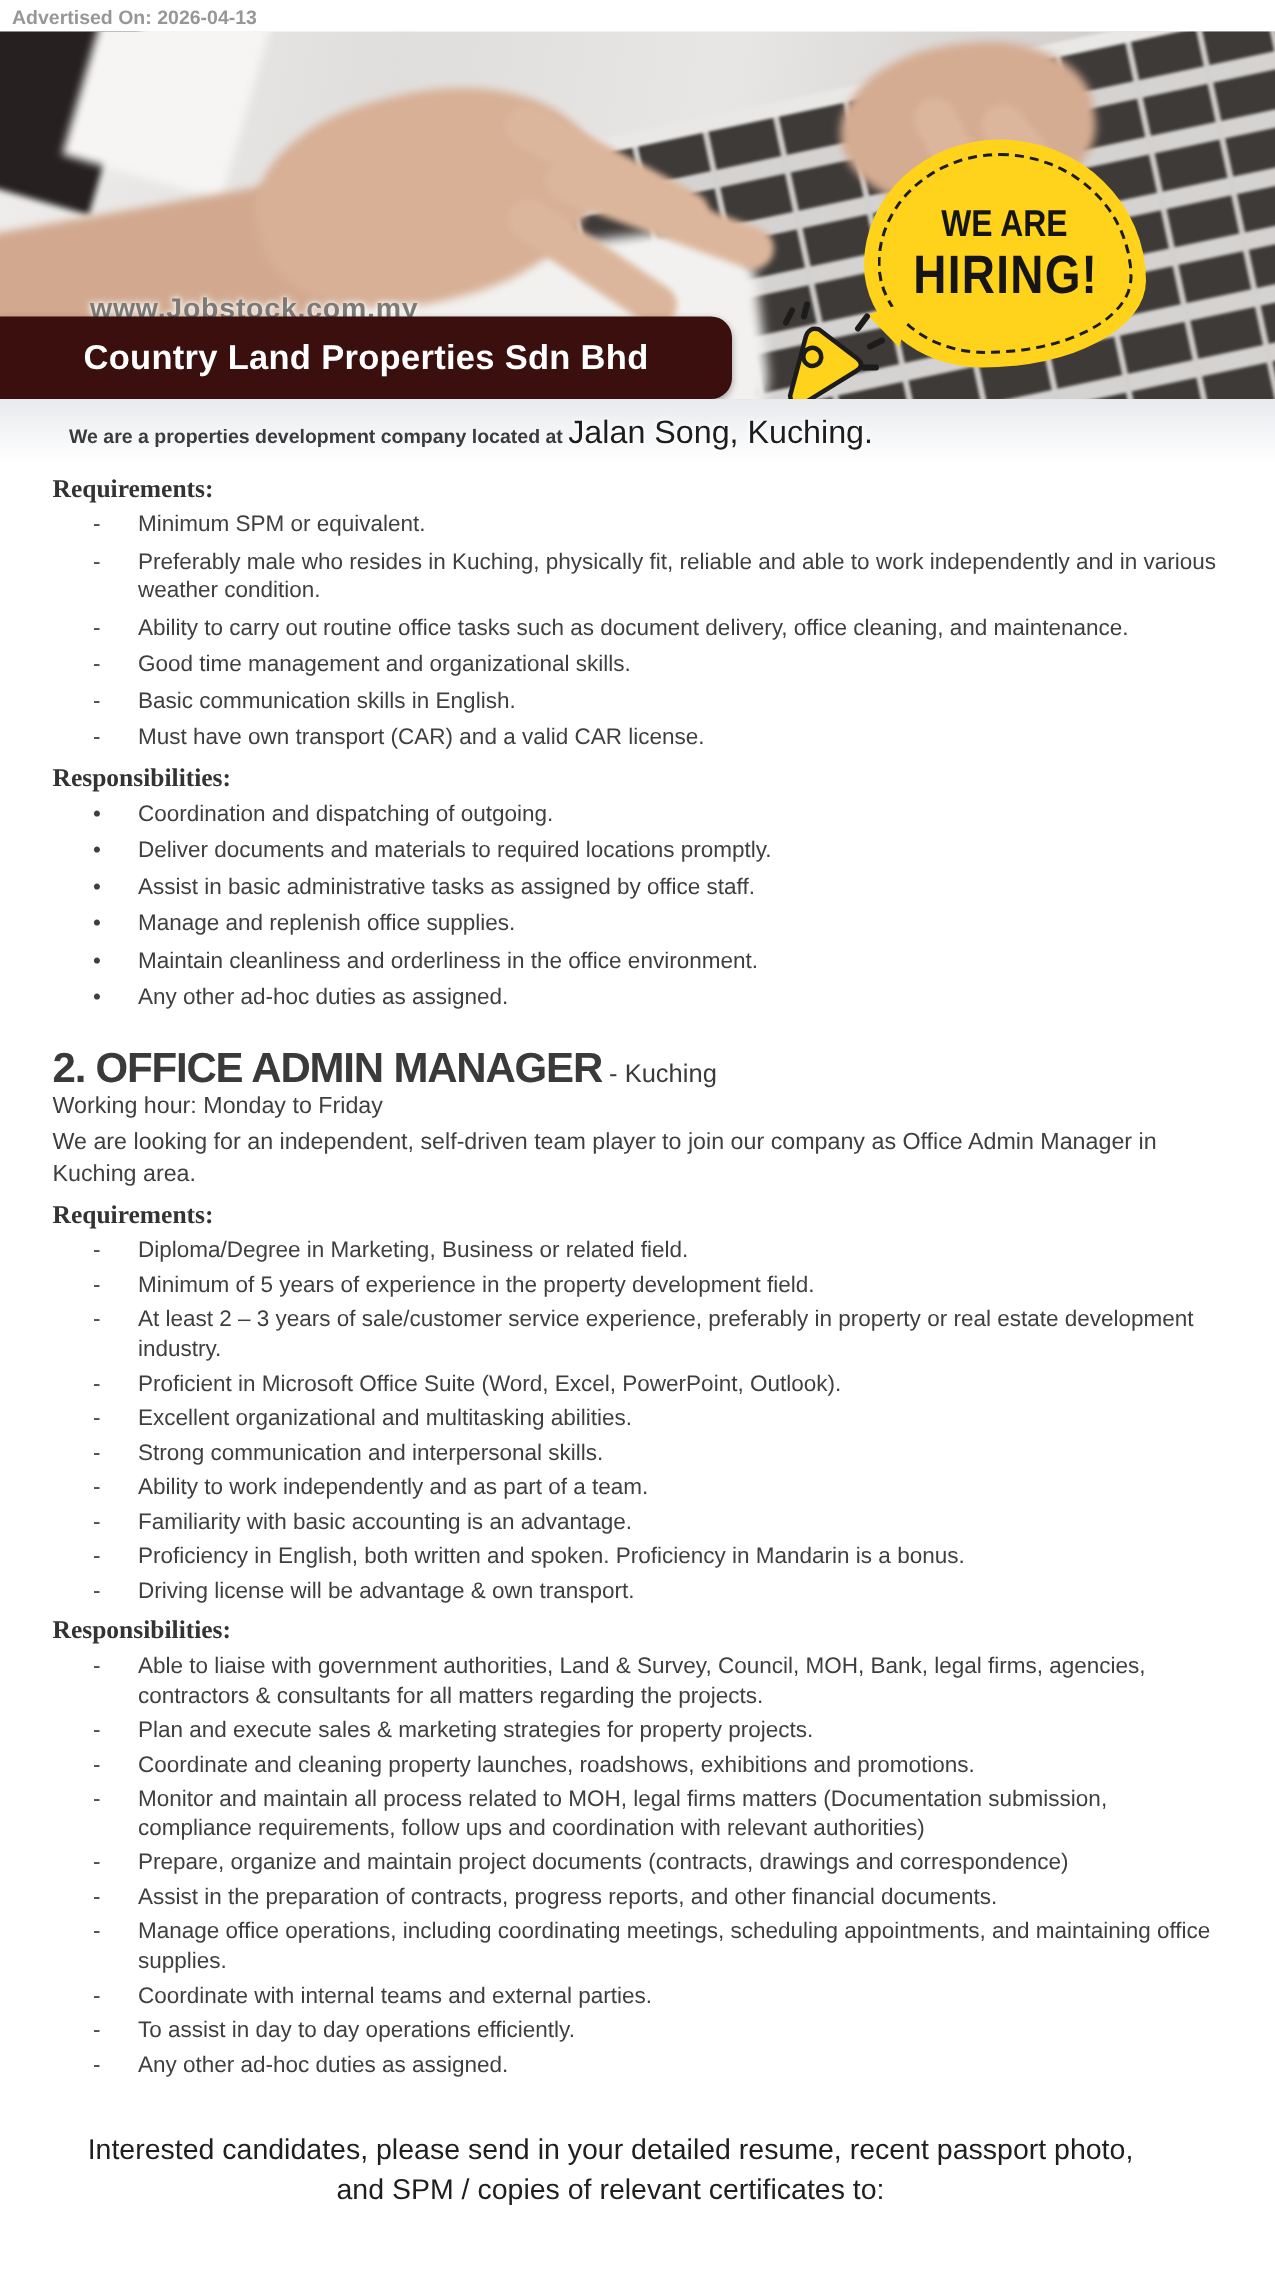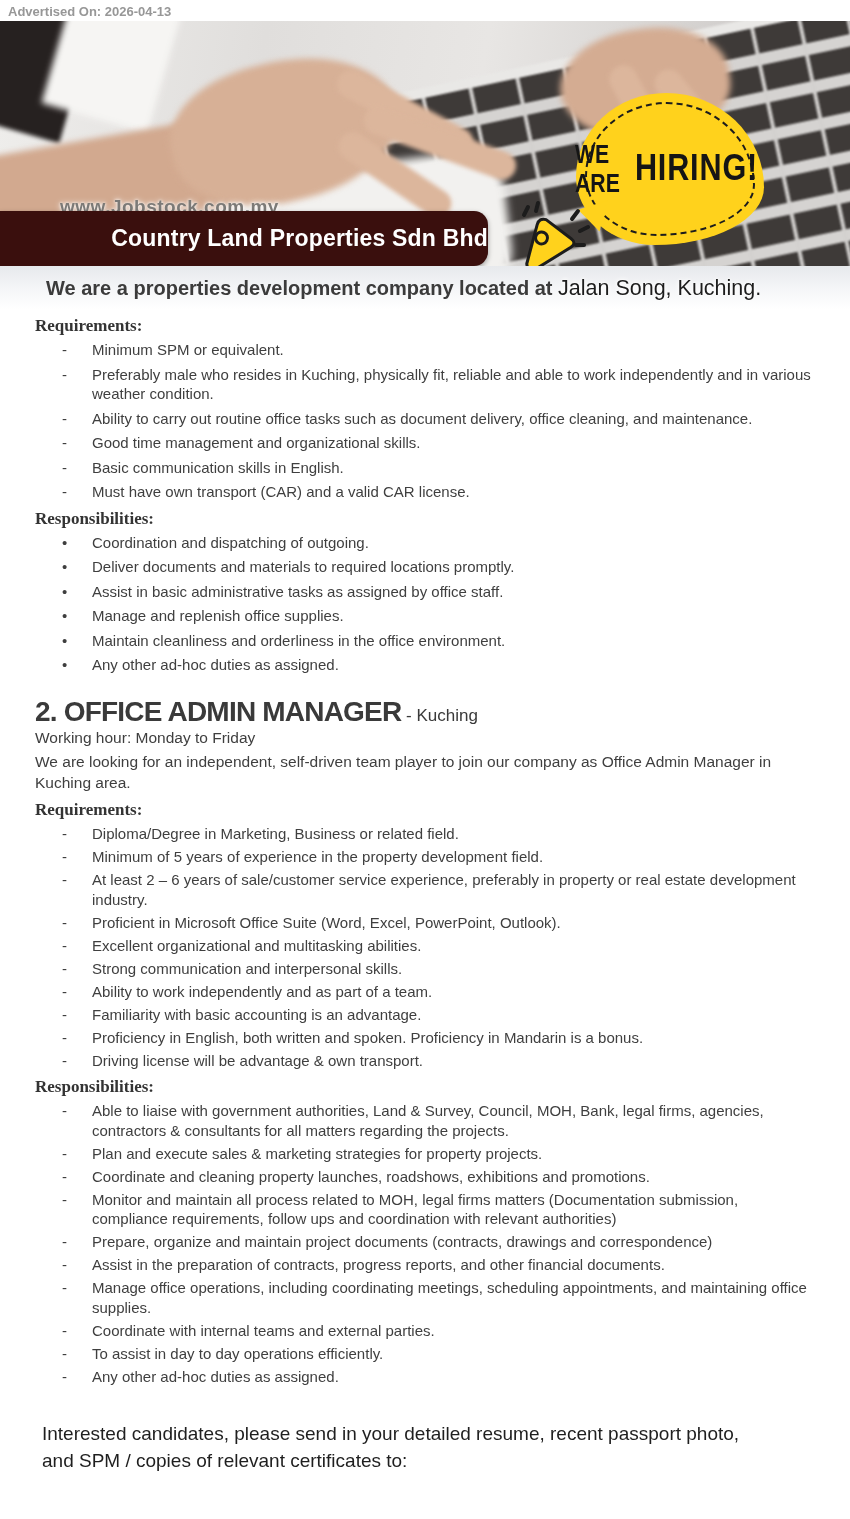--- a/index.html
+++ b/index.html
@@ -73,53 +73,53 @@
   .hero .site-url{
     position:absolute;left:60px;bottom:48px;
     font-size:19px;font-weight:700;color:#7c7a77;letter-spacing:.5px;
     text-shadow:0 0 3px #fff,0 0 6px #fff;
   }
   
   .company-banner{
     position:absolute;left:0;bottom:0;height:55px;width:488px;
     background:var(--banner,#3a0f0d);
     border-radius:0 14px 14px 0;
-    display:flex;align-items:center;justify-content:flex-end;
+    display:flex;align-items:center;justify-content:center;
     box-shadow:0 2px 5px rgba(0,0,0,.35);
   }
   .company-banner span{
     color:#fff;font-size:23px;font-weight:700;letter-spacing:.2px;
   }
   
   .hiring-badge{
     position:absolute;right:86px;top:72px;width:188px;height:152px;
     background:var(--accent,#ffd21c);
     border-radius:48% 52% 58% 42% / 55% 62% 38% 45%;
-    display:flex;align-items:center;justify-content:center;
+    display:flex;flex-direction:column;align-items:center;justify-content:center;
     z-index:5;
   }
   .hiring-badge::before{
     content:"";position:absolute;inset:9px;
     border:2px dashed #1c1c1c;
     border-radius:48% 52% 58% 42% / 55% 62% 38% 45%;
   }
   .hiring-badge::after{ 
     content:"";position:absolute;left:-14px;bottom:18px;width:0;height:0;
     border:16px solid transparent;border-right:26px solid var(--accent,#ffd21c);
     transform:rotate(14deg);
   }
   .hiring-badge .l1{font-size:25px;font-weight:800;color:#151515;transform:scaleX(.85);letter-spacing:0;}
   .hiring-badge .l2{font-size:36px;font-weight:800;color:#151515;transform:scaleX(.85);margin-top:-2px;letter-spacing:1px;}
   .megaphone{position:absolute;right:260px;top:172px;z-index:5;}
   
   .intro-band{
     background:linear-gradient(180deg,#e7e9ec 0%,#f5f6f8 55%,#ffffff 100%);
     padding:10px 20px 8px 46px;
   }
-  .intro-band .pre{font-size:20px;font-weight:700;color:#3b3b3b;}
+  .intro-band .pre{font-size:13px;font-weight:700;color:#3b3b3b;}
   .intro-band .loc{
     font-size:21.5px;font-weight:400;color:#1d1d1d;
     text-shadow:0 0 2px #fff,0 0 4px #fff,0 0 6px #fff;
   }
   
   .content{padding:0 34px 0 35px;}
   .job-title{margin:16px 0 2px 0;line-height:1.05;}
   .job-title .big{font-size:28px;font-weight:700;color:#3a3a3a;letter-spacing:-.8px;}
   .job-title .loc{font-size:17px;font-weight:400;color:#3a3a3a;letter-spacing:0;}
   .job-intro{font-size:15.5px;color:#3f3f3f;line-height:1.32;margin:4px 0 0 0;max-width:770px;}
@@ -127,21 +127,21 @@
   ul.plain{list-style:none;margin:0;padding:0 0 0 27px;}
   ul.plain li{
     display:flex;align-items:flex-start;
     font-size:15px;line-height:1.3;color:#3f3f3f;
     margin-bottom:3.5px;max-width:790px;
   }
   ul.plain li .b{flex:0 0 30px;text-align:left;}
   ul.plain li .t{flex:1;}
   .job1 ul.plain li{margin-bottom:5px;}
   
-  .contact{padding:30px 34px 0 42px;}
+  .contact{padding:30px 34px 0 42px;text-align:center;}
   .contact .note{
     font-size:19px;color:#1f1f1f;line-height:1.45;max-width:730px;font-weight:400;
   }
 </style>
 </head>
 <body>
 
 <div class="page">
 
   <div class="meta-line">Advertised On: 2026-04-13</div>
@@ -275,21 +275,21 @@
             <span class="t">Diploma/Degree in Marketing, Business or related field.</span>
           </li>
 
           <li>
             <span class="b">-</span>
             <span class="t">Minimum of 5 years of experience in the property development field.</span>
           </li>
 
           <li>
             <span class="b">-</span>
-            <span class="t">At least 2 – 6 years of sale/customer service experience, preferably in property or real estate development industry.</span>
+            <span class="t">At least 2 – 3 years of sale/customer service experience, preferably in property or real estate development industry.</span>
           </li>
 
           <li>
             <span class="b">-</span>
             <span class="t">Proficient in Microsoft Office Suite (Word, Excel, PowerPoint, Outlook).</span>
           </li>
 
           <li>
             <span class="b">-</span>
             <span class="t">Excellent organizational and multitasking abilities.</span>

